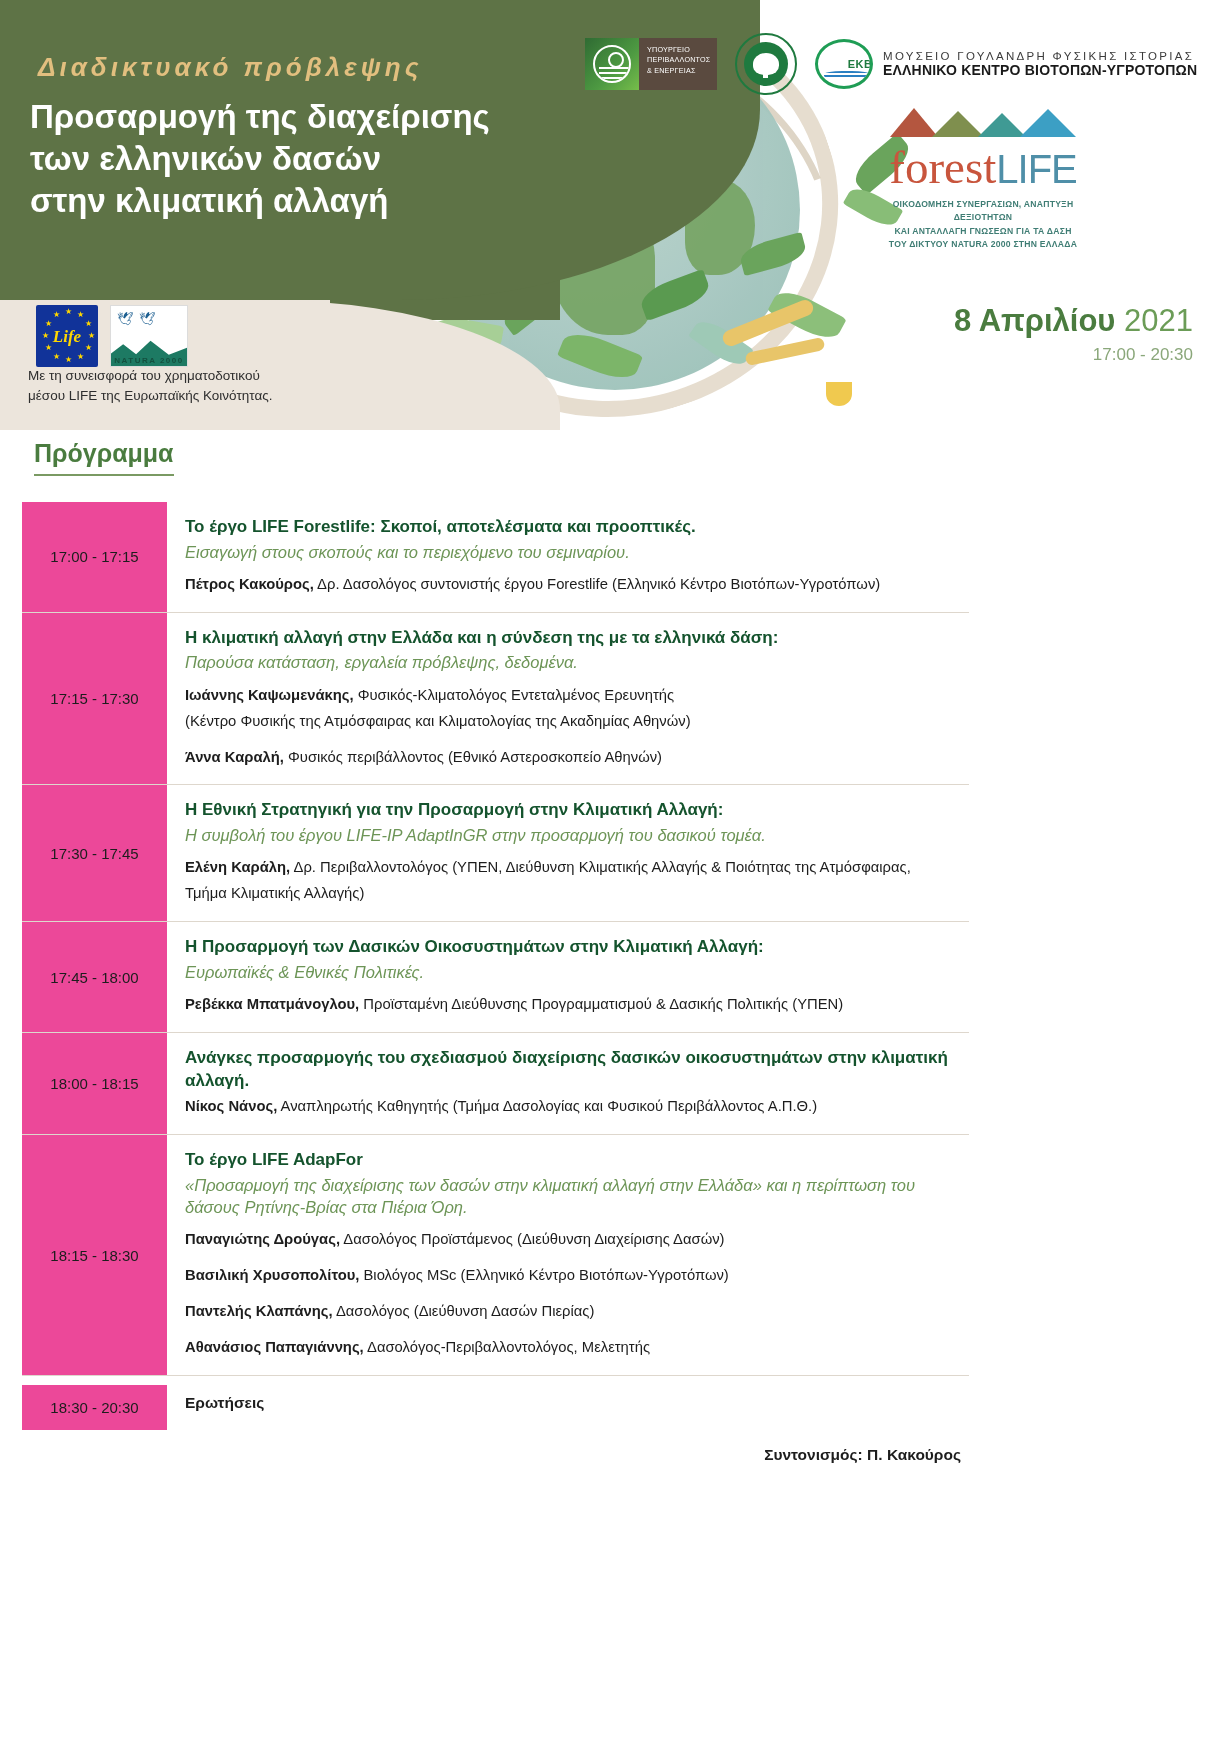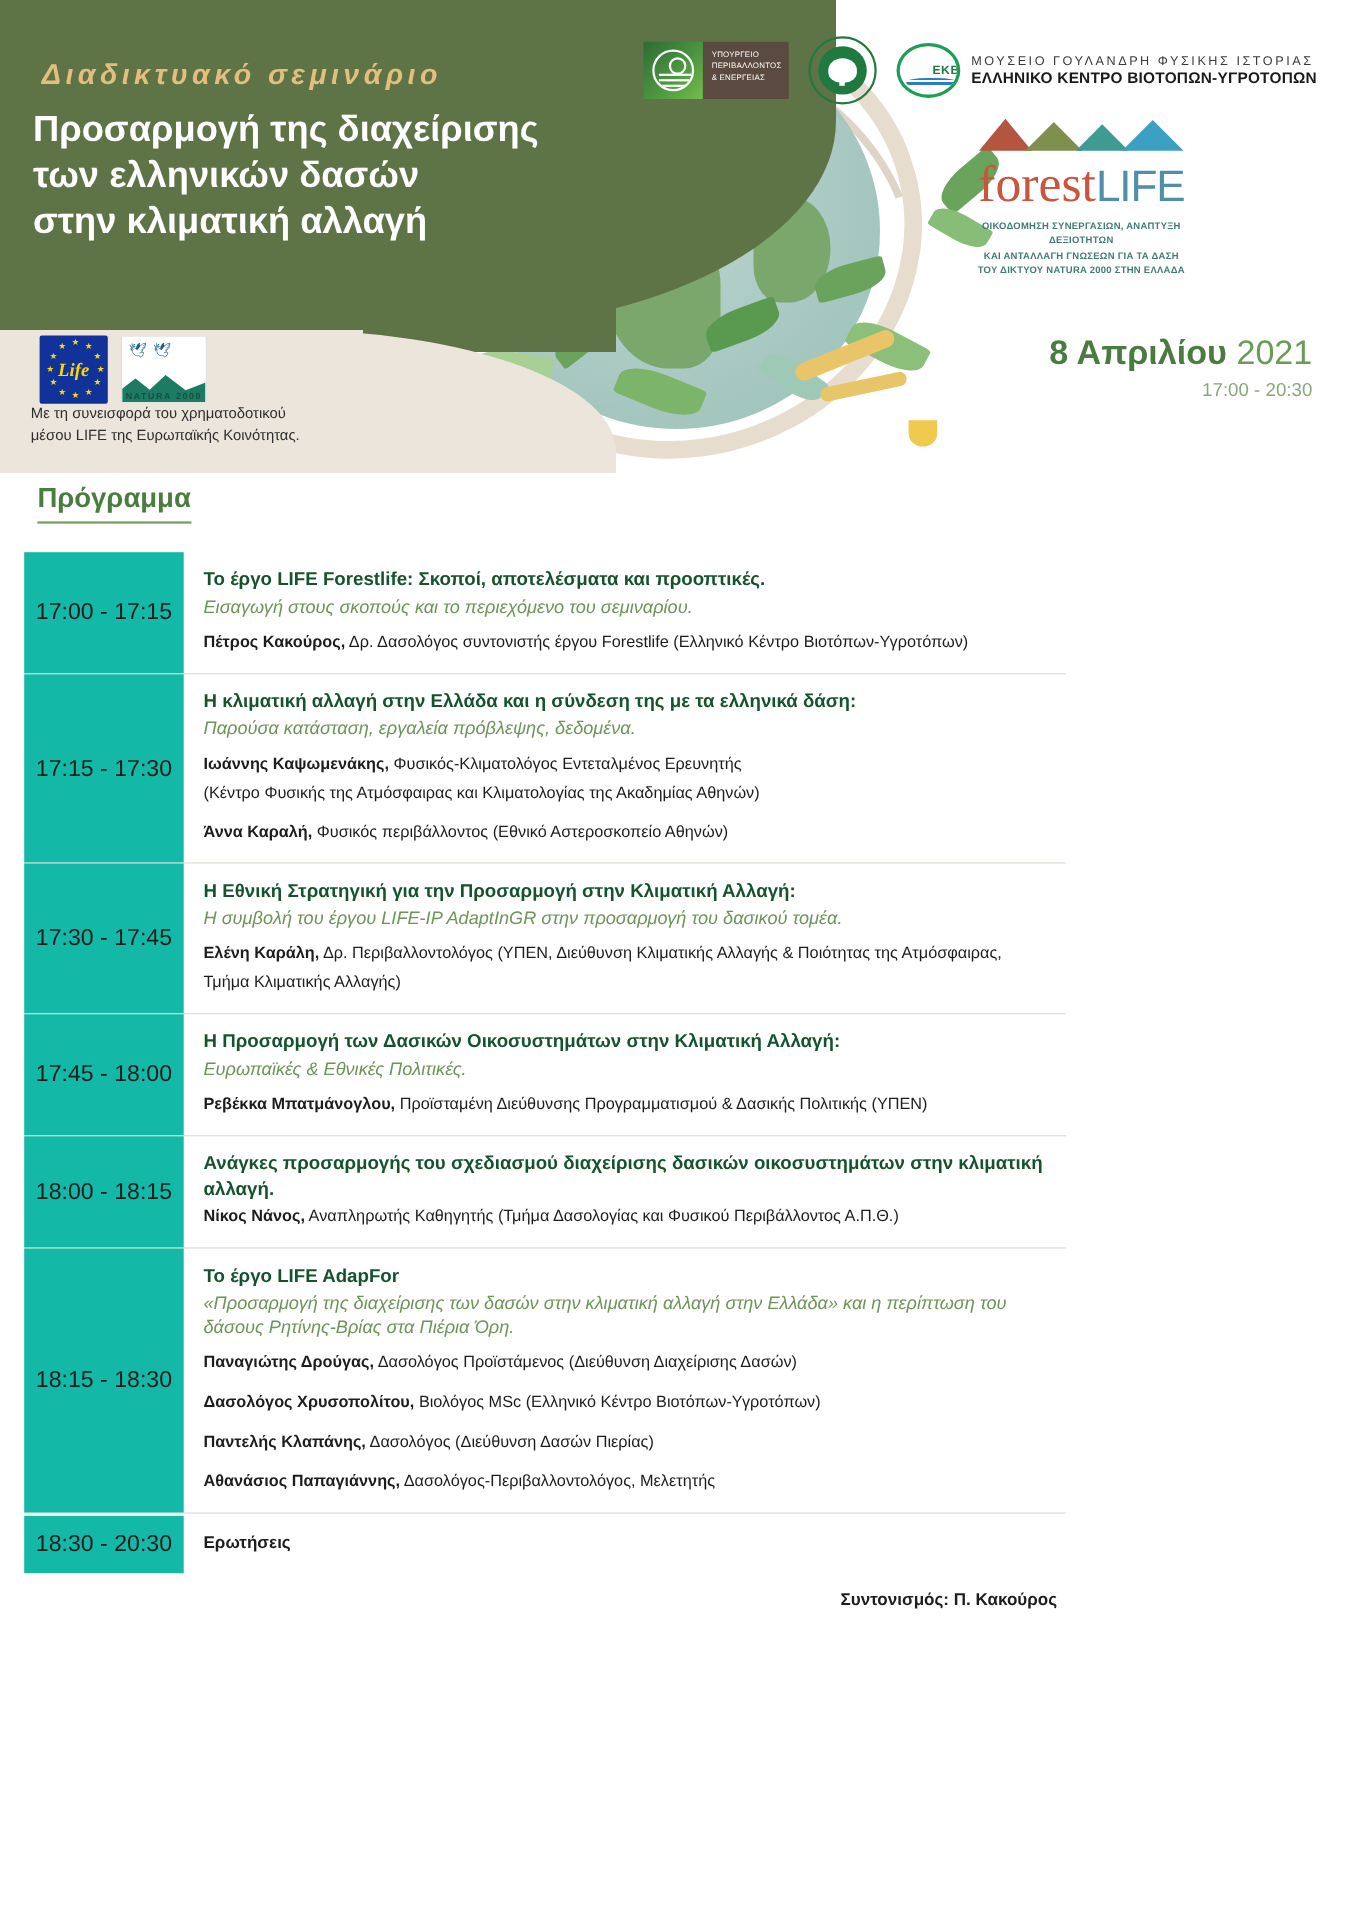--- a/index.html
+++ b/index.html
@@ -146,23 +146,23 @@
   
   .program { position:absolute; left:0; top:409px; width:991px; }
   .prog-title {
     margin:30px 0 0 34px; font-size:25px; font-weight:700; color:#4a7c3f;
     display:inline-block; padding-bottom:6px; border-bottom:2px solid #7a9a63;
   }
   .rows { margin:26px 22px 0 22px; }
   .row { display:flex; border-bottom:1px solid #ded7cd; }
   .row:last-child { border-bottom:none;align-items:flex-end; }
   .row .time-cell {
-    width:145px; flex:0 0 145px; background:#14b8a6;
+    width:145px; flex:0 0 145px; background:#ec4899;
     display:flex; align-items:center; justify-content:center;
-    font-size:21px; color:#1d1d1d; padding:14px 0;
+    font-size:15px; color:#1d1d1d; padding:14px 0;
   }
   .row .content-cell { flex:1; padding:14px 20px 16px 18px; }
   .sess-title {
     font-size:17px; font-weight:700; color:#14532d; line-height:1.33; margin-bottom:2px;
   }
   .sess-sub {
     font-size:16.5px; font-style:italic; color:#6d9557; line-height:1.35; margin-bottom:10px;
   }
   .speaker { font-size:14.8px; color:#1d1d1d; line-height:1.55; margin-top:3px; }
   .speaker b { font-weight:700; }
@@ -204,21 +204,21 @@
     <div class="leaf" style="left:300px;top:120px;width:60px;height:26px;background:#7cb569;transform:rotate(-10deg);"></div>
     <div class="stick" style="left:720px;top:315px;width:96px;height:16px;transform:rotate(-22deg);"></div>
     <div class="stick" style="left:745px;top:345px;width:80px;height:13px;transform:rotate(-12deg);"></div>
     <div class="stick" style="left:826px;top:382px;width:26px;height:24px;background:#f0c94f;border-radius:0 0 50% 50%;transform:rotate(0deg);"></div>
 
     <div class="hero-green2"></div>
     <div class="hero-green"></div>
     <div class="hero-beige2"></div>
     <div class="hero-beige"></div>
 
-    <div class="kicker">Διαδικτυακό σεμινάριο</div>
+    <div class="kicker">Διαδικτυακό πρόβλεψης</div>
     <div class="hero-title">
       <div>Προσαρμογή της διαχείρισης</div>
       <div>των ελληνικών δασών</div>
       <div>στην κλιματική αλλαγή</div>
     </div>
 
     <div class="eu-logos">
       <div class="life-badge">
         <div class="stars">
           <div class="star" style="left:29px;top:4px;">★</div>
@@ -348,21 +348,21 @@
             <div class="sess-title">Ανάγκες προσαρμογής του σχεδιασμού διαχείρισης δασικών οικοσυστημάτων στην κλιματική αλλαγή.</div>
             <div class="speaker"><b>Νίκος Νάνος,</b><span> Αναπληρωτής Καθηγητής (Τμήμα Δασολογίας και Φυσικού Περιβάλλοντος Α.Π.Θ.)</span></div>
           </div>
         </div>
         <div class="row">
           <div class="time-cell">18:15 - 18:30</div>
           <div class="content-cell">
             <div class="sess-title">Το έργο LIFE AdapFor</div>
             <div class="sess-sub">«Προσαρμογή της διαχείρισης των δασών στην κλιματική αλλαγή στην Ελλάδα» και η περίπτωση του δάσους Ρητίνης-Βρίας στα Πιέρια Όρη.</div>
             <div class="speaker"><b>Παναγιώτης Δρούγας,</b><span> Δασολόγος Προϊστάμενος (Διεύθυνση Διαχείρισης Δασών)</span></div>
-            <div class="speaker speaker-gap"><b>Δασολόγος Χρυσοπολίτου,</b><span> Βιολόγος MSc (Ελληνικό Κέντρο Βιοτόπων-Υγροτόπων)</span></div>
+            <div class="speaker speaker-gap"><b>Βασιλική Χρυσοπολίτου,</b><span> Βιολόγος MSc (Ελληνικό Κέντρο Βιοτόπων-Υγροτόπων)</span></div>
             <div class="speaker speaker-gap"><b>Παντελής Κλαπάνης,</b><span> Δασολόγος (Διεύθυνση Δασών Πιερίας)</span></div>
             <div class="speaker speaker-gap"><b>Αθανάσιος Παπαγιάννης,</b><span> Δασολόγος-Περιβαλλοντολόγος, Μελετητής</span></div>
           </div>
         </div>
         <div class="row qa-row">
           <div class="time-cell">18:30 - 20:30</div>
           <div class="content-cell">
             <div class="qa-label">Ερωτήσεις</div>
           </div>
         </div>

